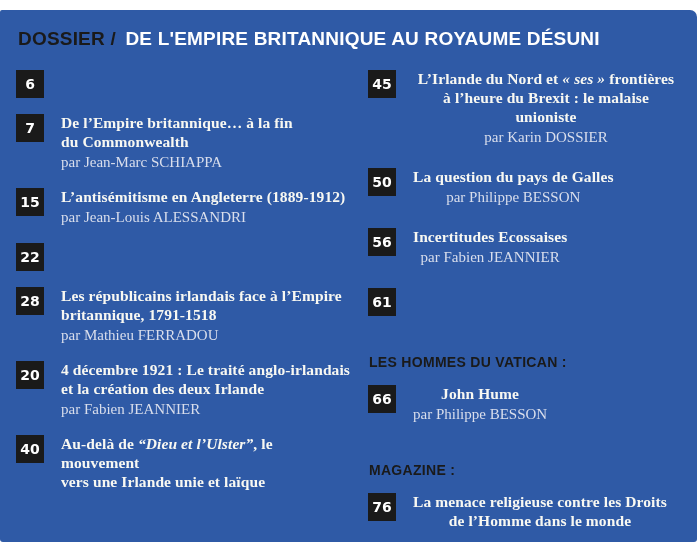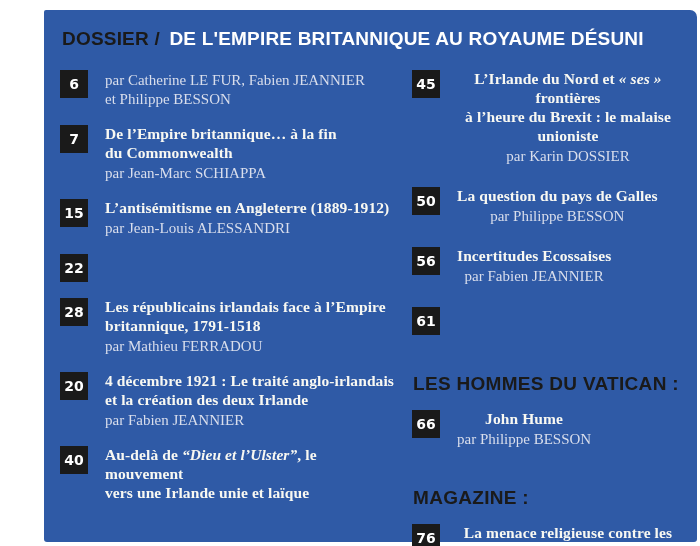--- a/index.html
+++ b/index.html
@@ -16,21 +16,20 @@
     background: var(--page-bg);
     font-family: "Liberation Serif", "DejaVu Serif", serif;
     position: relative;
   }
   .panel {
     position: absolute;
     left: 0; top: 10px; right: 3px; bottom: 4px;
     background: var(--panel-blue);
     border-radius: 2px 7px 3px 3px;
     padding: 16px 18px 0 16px;
-    margin-left: 44px;
   }
   .panel-header {
     font-family: "Liberation Sans", sans-serif;
     font-weight: bold;
     font-size: 19px;
     letter-spacing: 0.2px;
     margin: 2px 0 19px 2px;
     white-space: nowrap;
   }
   .hdr-black { color: var(--heading-black); }
@@ -63,43 +62,41 @@
   .eauthor {
     color: var(--author-white);
     font-size: 15px;
     line-height: 19px;
     margin-top: 2px;
     white-space: pre-line;
   }
   .section-heading {
     font-family: "Liberation Sans", sans-serif;
     font-weight: bold;
-    font-size: 19px;
+    font-size: 14px;
     color: var(--heading-black);
     letter-spacing: 0.3px;
     margin: 38px 0 14px 1px;
   }
 </style>
 </head>
 <body>
 
 <div class="panel">
   <div class="panel-header">
     <span class="hdr-black">DOSSIER /</span>
     <span class="hdr-white">DE L'EMPIRE BRITANNIQUE AU ROYAUME DÉSUNI</span>
   </div>
   <div class="columns">
     <div class="col col-left" id="col-left">
         <div class="entry">
           <div class="pagebox">
             <span>6</span>
           </div>
           <div class="etext">
-            <div class="eauthor">par Catherine LE FUR, Fabien JEANNIER
-et Philippe BESSON</div>
           </div>
         </div>
         <div class="entry">
           <div class="pagebox">
             <span>7</span>
           </div>
           <div class="etext">
             <div class="etitle"><span class="seg-plain">De l’Empire britannique… à la fin
 du Commonwealth</span></div>
             <div class="eauthor">par Jean-Marc SCHIAPPA</div>

